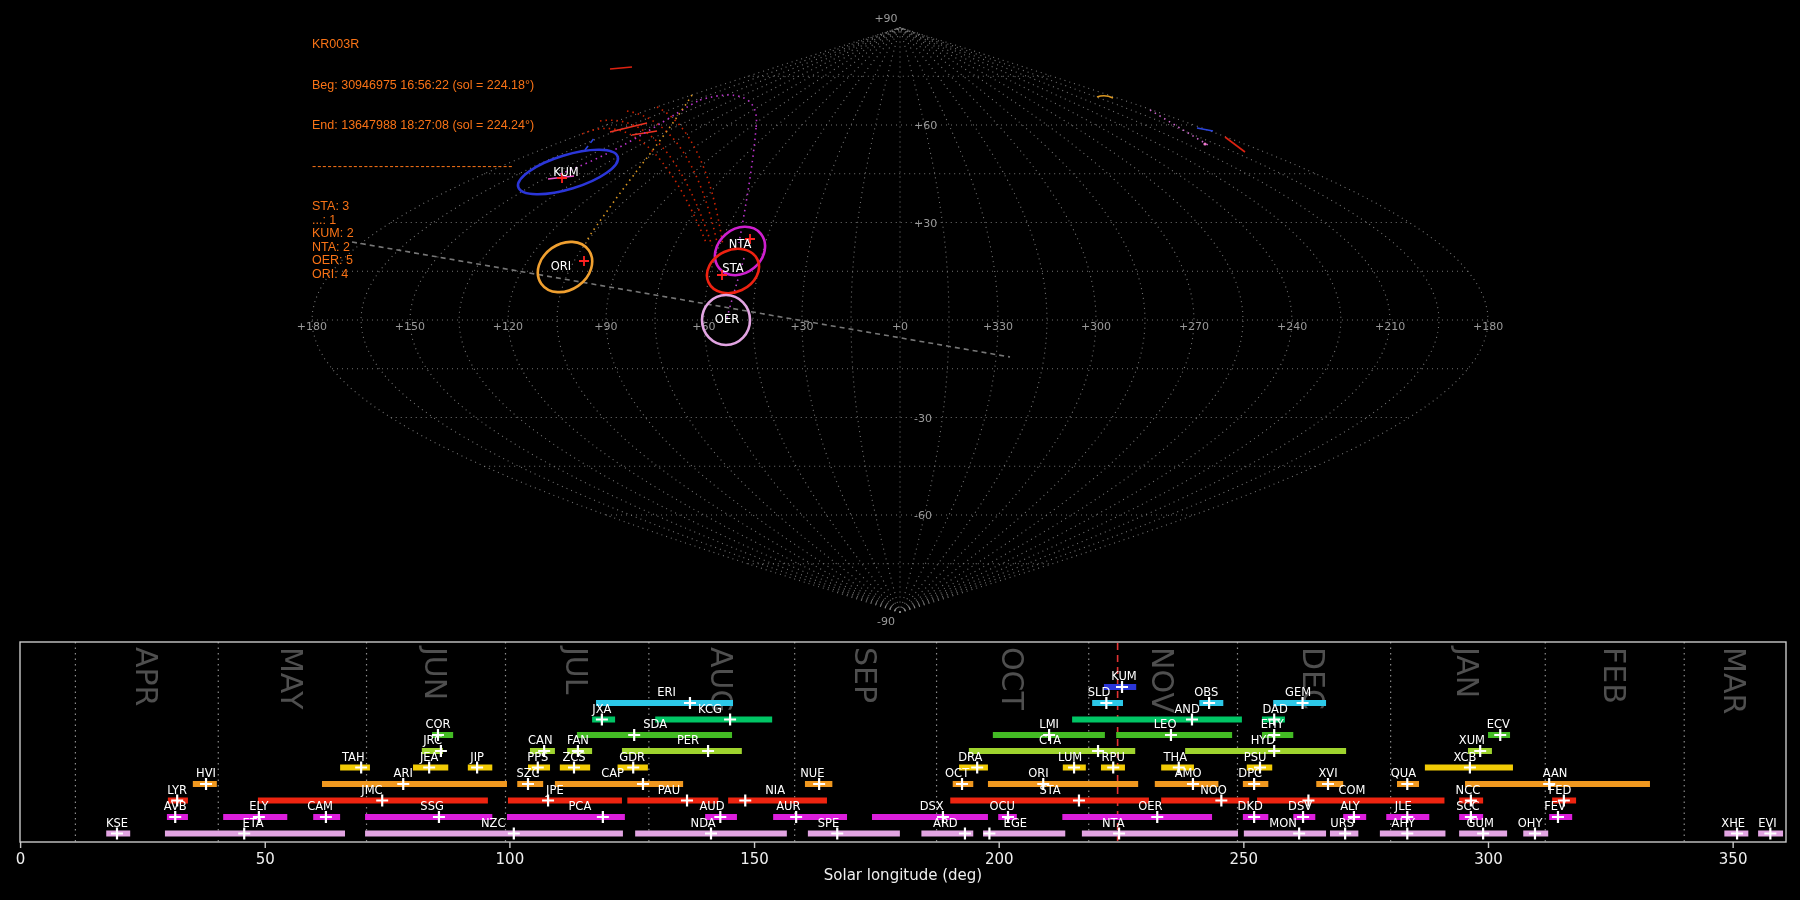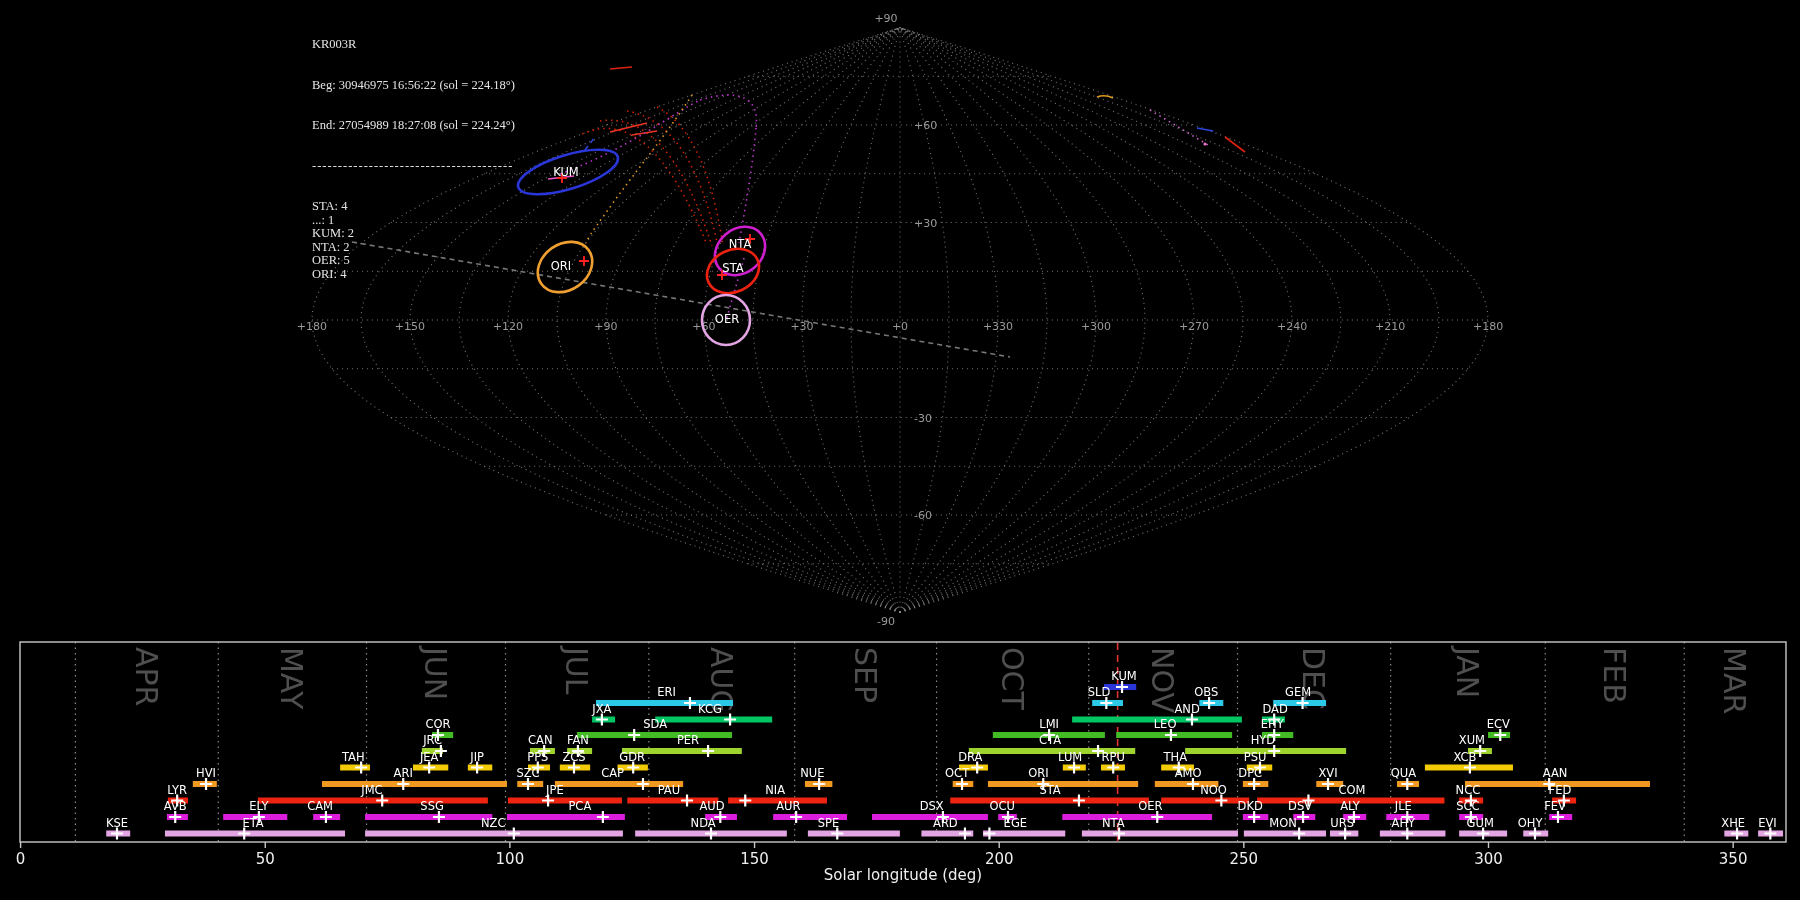--- a/index.html
+++ b/index.html
@@ -1,20 +1,20 @@
 <!DOCTYPE html>
 <html><head>
 <meta charset="utf-8">
 <style>
   html,body{margin:0;padding:0;background:#000;}
   #screen{position:relative;width:1800px;height:900px;background:#000;overflow:hidden;
           font-family:"DejaVu Sans",sans-serif;}
   #plot{position:absolute;left:0;top:0;}
-  #info{position:absolute;left:312px;top:11px;color:#e5e5e5;
-        font-family:Liberation Serif, serif;font-size:12.5px;line-height:13.5px;
+  #info{position:absolute;left:312px;top:11px;color:#f97316;
+        font-family:Liberation Sans, sans-serif;font-size:12.5px;line-height:13.5px;
         white-space:pre;}
   #info .sep{letter-spacing:1px;}
 </style>
 </head>
 <body>
 
 <div id="screen">
   <svg id="plot" width="1800" height="900" viewBox="0 0 1800 900" xmlns="http://www.w3.org/2000/svg">
     <g id="sky-map">
         <polyline points="900.0,612.5 930.8,602.8 961.5,593.0 992.0,583.3 1022.3,573.5 1052.2,563.8 1081.7,554.0 1110.7,544.3 1139.2,534.5 1167.0,524.8 1194.0,515.0 1220.3,505.3 1245.7,495.5 1270.1,485.8 1293.5,476.0 1315.8,466.3 1337.0,456.5 1357.0,446.8 1375.8,437.0 1393.2,427.3 1409.3,417.5 1424.0,407.8 1437.2,398.0 1449.0,388.3 1459.3,378.5 1468.0,368.8 1475.2,359.0 1480.8,349.3 1484.8,339.5 1487.3,329.8 1488.1,320.0 1487.3,310.3 1484.8,300.5 1480.8,290.8 1475.2,281.0 1468.0,271.3 1459.3,261.5 1449.0,251.8 1437.2,242.0 1424.0,232.3 1409.3,222.5 1393.2,212.8 1375.8,203.0 1357.0,193.3 1337.0,183.5 1315.8,173.8 1293.5,164.0 1270.1,154.3 1245.7,144.5 1220.3,134.8 1194.0,125.0 1167.0,115.3 1139.2,105.5 1110.7,95.8 1081.7,86.0 1052.2,76.3 1022.3,66.5 992.0,56.8 961.5,47.0 930.8,37.3 900.0,27.5" fill="none" stroke="#8a8a8a" stroke-width="1.1" stroke-dasharray="1 4" opacity="0.85"></polyline>
@@ -595,17 +595,17 @@
         <text x="1488.4999999999998" y="864" fill="#efefef" font-size="15" text-anchor="middle">300</text>
         <line x1="1733.1499999999999" y1="842" x2="1733.1499999999999" y2="848" stroke="#c8c8c8" stroke-width="1.4"></line>
         <text x="1733.1499999999999" y="864" fill="#efefef" font-size="15" text-anchor="middle">350</text>
         <text x="903" y="880" fill="#efefef" font-size="15" text-anchor="middle">Solar longitude (deg)</text>
       </g>
   </svg>
 
   <div id="info">
     <div>KR003R</div>
     <div>Beg: 30946975 16:56:22 (sol = 224.18°)</div>
-    <div>End: 27054989 18:27:08 (sol = 224.24°)</div>
+    <div>End: 13647988 18:27:08 (sol = 224.24°)</div>
     <div class="sep">---------------------------------------</div>
-    <div id="counts"><div>STA: 4</div><div>...: 1</div><div>KUM: 2</div><div>NTA: 2</div><div>OER: 5</div><div>ORI: 4</div></div>
+    <div id="counts"><div>STA: 3</div><div>...: 1</div><div>KUM: 2</div><div>NTA: 2</div><div>OER: 5</div><div>ORI: 4</div></div>
   </div>
 </div>
 
 </body></html>

